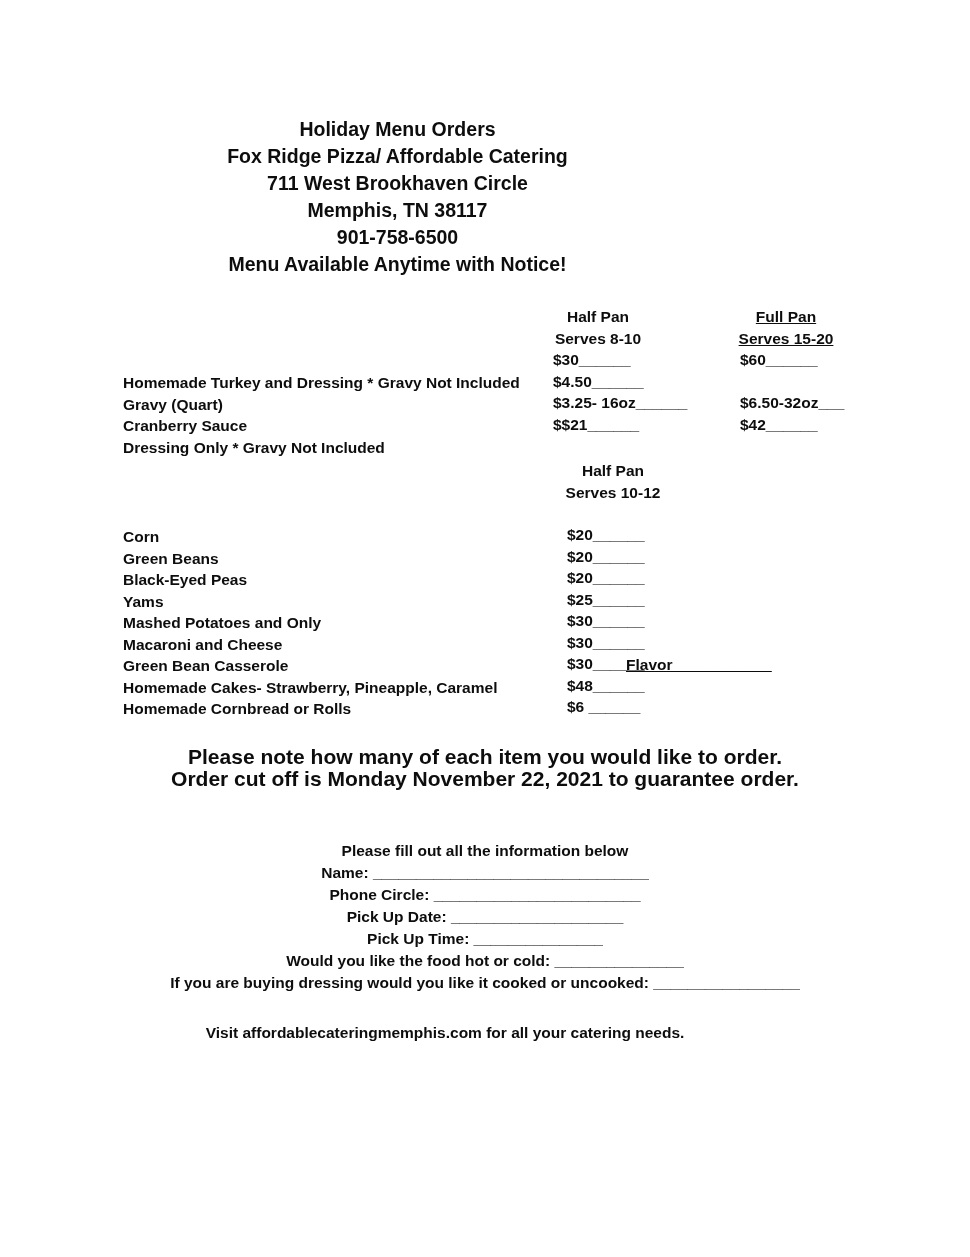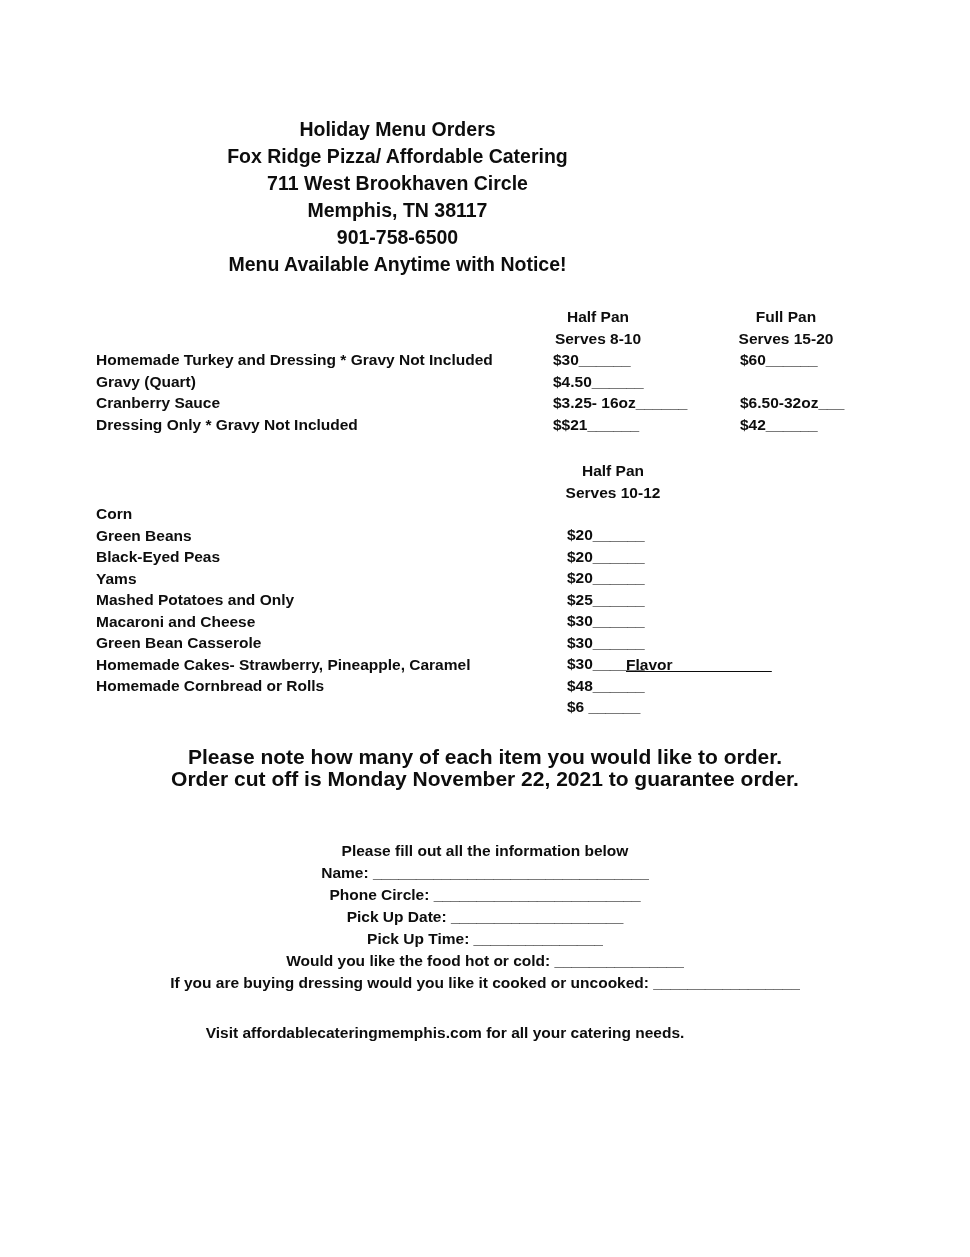--- a/index.html
+++ b/index.html
@@ -18,25 +18,25 @@
     position: absolute; top: 116px; left: 0; width: 795px;
     text-align: center; font-size: 19.5px; line-height: 27px;
     white-space: nowrap;
   }
 
   .menu-table { position: absolute; left: 0; width: 845px; font-size: 15.5px; line-height: 21.5px; }
   .t1 { top: 306px; }
   .t2 { top: 460px; }
   .trow { position: relative; height: 21.5px; }
   .trow span { white-space: nowrap; }
-  .item  { position: absolute; left: 96px; }
+  .item  { position: absolute; left: 123px; margin-top: 23px; }
   .half1 { position: absolute; left: 553px; }
   .full1 { position: absolute; left: 740px; }
   .h-half1 { position: absolute; left: 548px; width: 100px; text-align: center; }
-  .h-full1 { position: absolute; left: 730px; width: 112px; text-align: center; }
+  .h-full1 { position: absolute; left: 730px; width: 112px; text-align: center; text-decoration: underline; }
   .half2   { position: absolute; left: 567px; margin-top: 21px; }
   .h-half2 { position: absolute; left: 558px; width: 110px; text-align: center; }
   .extra2  { position: absolute; left: 626px; text-decoration: underline; }
 
   .notes {
     position: absolute; top: 746px; left: 0; width: 970px;
     text-align: center; font-size: 21px; line-height: 21.5px;
     white-space: nowrap;
   }
 

